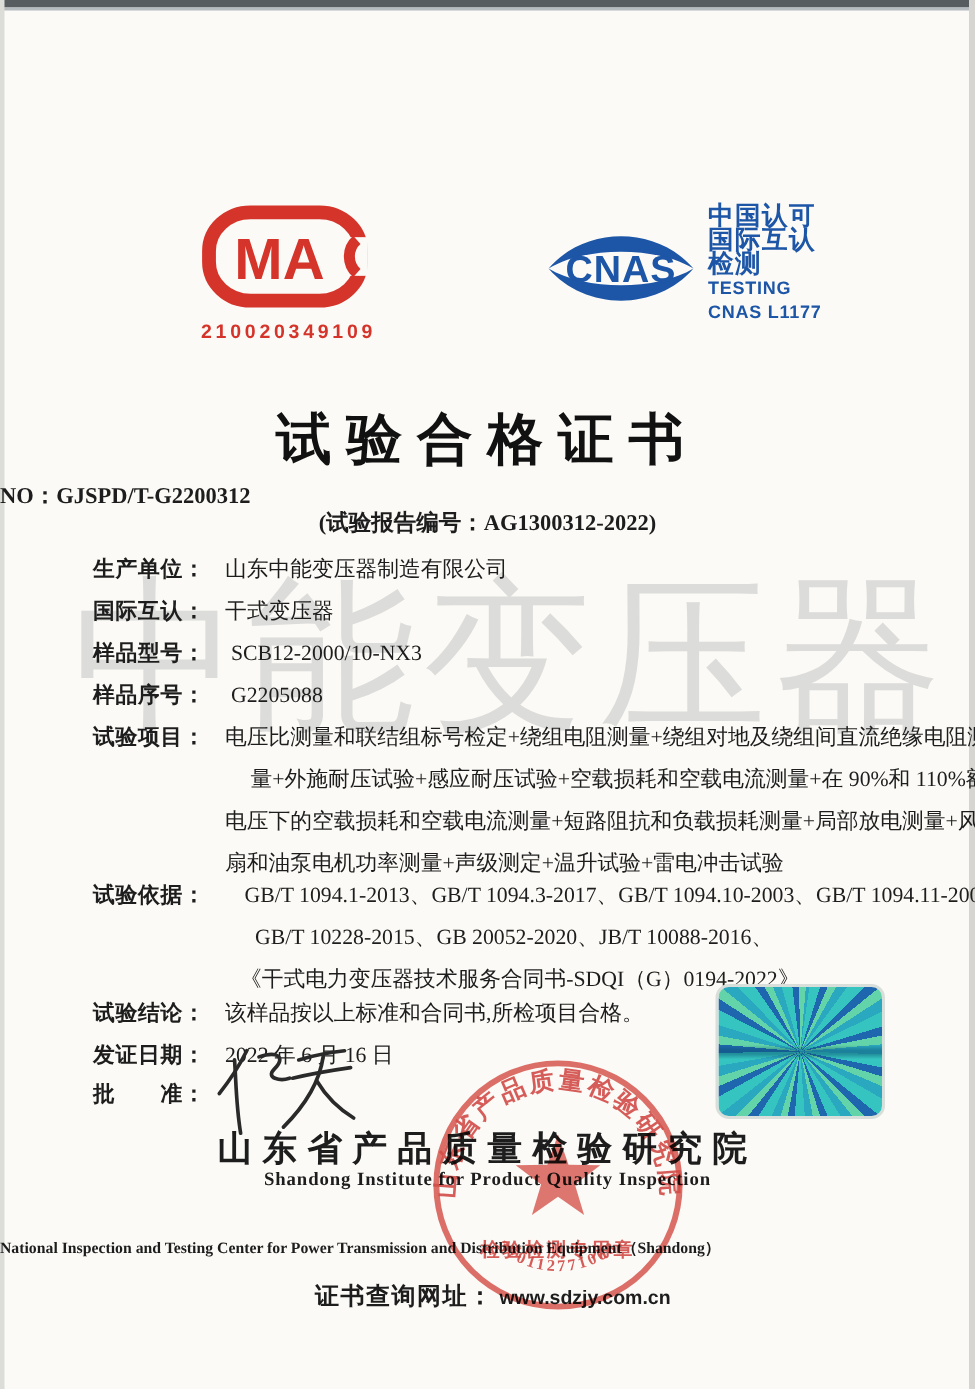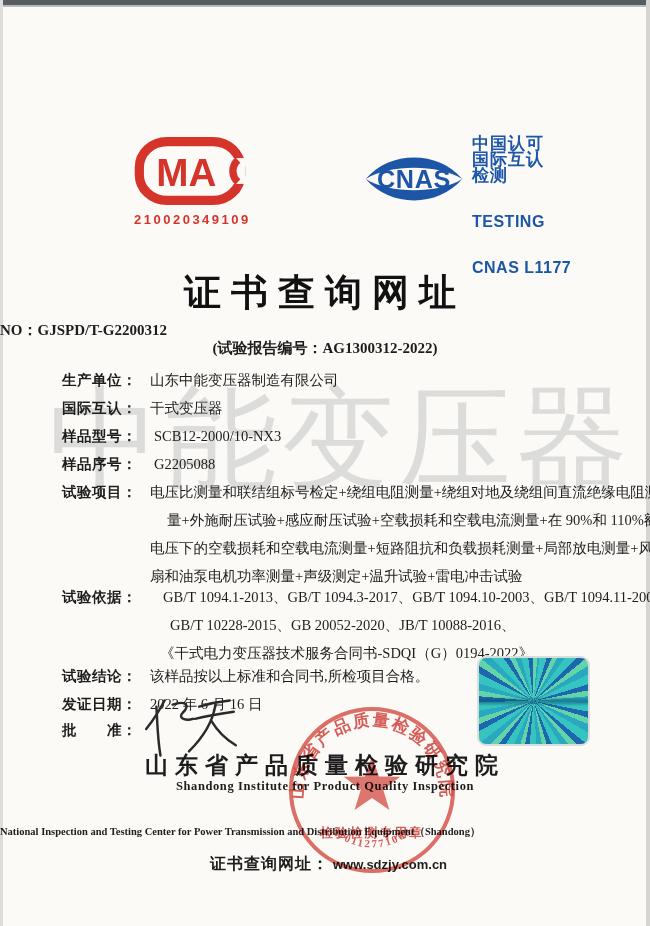--- a/index.html
+++ b/index.html
@@ -24,21 +24,21 @@
 
   
   .cma-wrap   { position:absolute; left:134px; top:136px; width:112px; text-align:left; }
   .cma-number { margin-top:2px; color:#d5342b; font-size:13px; font-weight:700; letter-spacing:2.5px;
                 font-family:"Liberation Sans","DejaVu Sans",sans-serif; }
   .ilac-wrap  { position:absolute; left:252px; top:118px; }
   .cnas-wrap  { position:absolute; left:363px; top:144px; }
   .cnas-caption { position:absolute; left:472px; top:136px; color:#1d56a7;
                   font-family:"Liberation Sans","DejaVu Sans",sans-serif; }
   .cnas-caption div { font-size:17px; font-weight:700; line-height:16px; letter-spacing:1px; }
-  .cnas-caption .en { font-size:16px; letter-spacing:.5px;margin-top:30px; }
+  .cnas-caption .en { font-size:12px; letter-spacing:.5px; }
 
   
   .title   { position:absolute; left:0; top:268px; width:100%; text-align:center;
              font-size:37px; font-weight:700; letter-spacing:10px; color:#111; }
   .cert-no { position:absolute; left:0; top:321px; width:100%; 
              font-size:15px; font-weight:700; }
   .report-no { position:absolute; left:0; top:339px; width:100%; text-align:center;
              font-size:15px; font-weight:700; }
 
   
@@ -106,21 +106,21 @@
     </div>
 
     <div class="cnas-caption">
       <div>中国认可</div>
       <div>国际互认</div>
       <div>检测</div>
       <div class="en">TESTING</div>
       <div class="en">CNAS L1177</div>
     </div>
 
-    <div class="title">证书查询网址</div>
+    <div class="title">试验合格证书</div>
     <div class="cert-no">NO：GJSPD/T-G2200312</div>
     <div class="report-no">(试验报告编号：AG1300312-2022)</div>
 
     <div class="row" style="top:366px">
       <span class="lab">生产单位：</span>
       <span class="val">山东中能变压器制造有限公司</span>
     </div>
     <div class="row" style="top:394px">
       <span class="lab">国际互认：</span>
       <span class="val">干式变压器</span>

